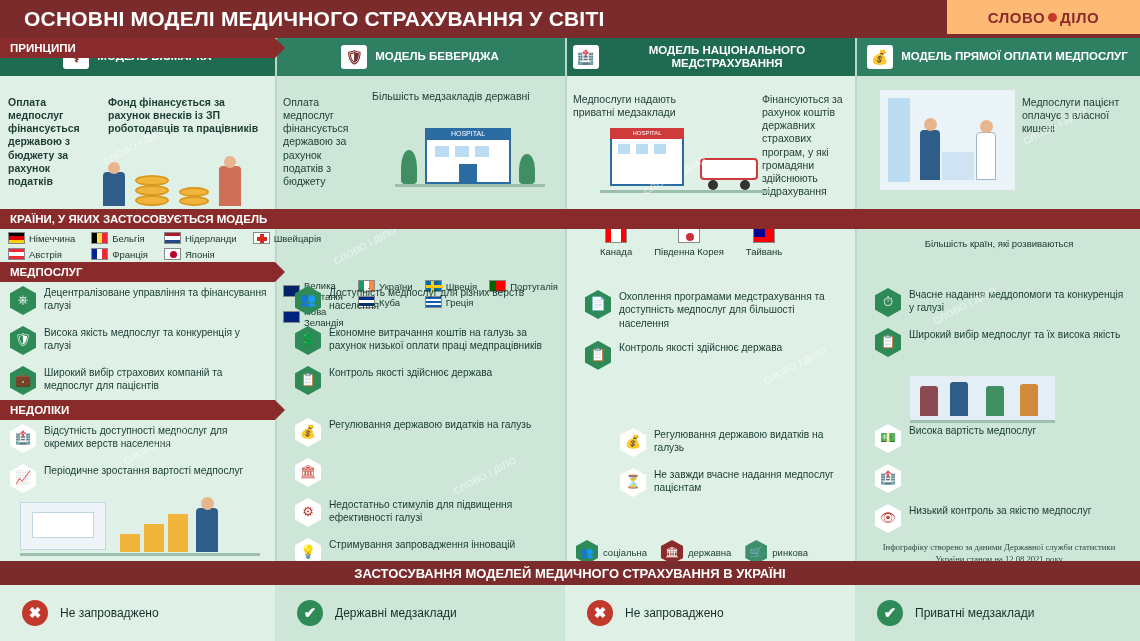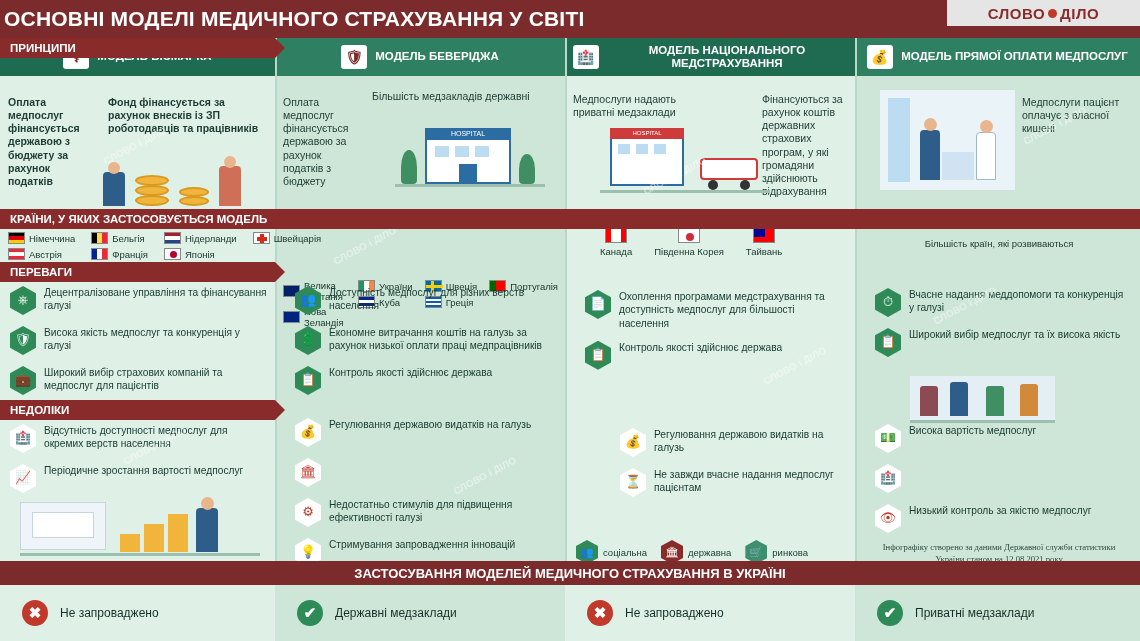--- a/index.html
+++ b/index.html
@@ -14,25 +14,25 @@
   .page { position:relative; width:1140px; height:641px; }
 
   
   .header {
     position:absolute; left:0; top:0; width:1140px; height:38px;
     background:#7b2b2b; color:#fff;
     display:flex; align-items:center;
   }
   .header .title {
     font-size:21px; font-weight:bold; letter-spacing:0.2px;
-    padding-left:4px; white-space:nowrap;
+    padding-left:24px; white-space:nowrap;
   }
   .logo {
-    position:absolute; right:0; top:0; height:26px; width:195px;
-    background:#e5e5e5; display:flex; align-items:center; justify-content:center;
+    position:absolute; right:0; top:0; height:34px; width:195px;
+    background:#fdba74; display:flex; align-items:center; justify-content:center;
     border-left:2px solid #7b2b2b;
   }
   .logo-txt { font-size:15px; font-weight:bold; color:#8a2b2b; letter-spacing:0.5px; }
   .logo-dot { display:inline-block; width:9px; height:9px; border-radius:50%; background:#c0392b; margin:0 3px; vertical-align:middle;}
 
   
   .cols { position:absolute; left:0; top:38px; width:1140px; height:523px; display:flex; }
   .col { position:relative; height:100%; }
   .c1 { width:275px; background:#dff0e6; }
   .c2 { width:290px; background:#cde6d8; }
@@ -172,21 +172,21 @@
       </div>
     </div>
   </div>
 
   <div class="divider" style="left:275px"></div>
   <div class="divider" style="left:565px"></div>
   <div class="divider" style="left:855px"></div>
 
   <div class="band red" id="band-principles">ПРИНЦИПИ</div>
   <div class="band red" id="band-countries">КРАЇНИ, У ЯКИХ ЗАСТОСОВУЄТЬСЯ МОДЕЛЬ</div>
-  <div class="band red" id="band-advantages">ПЕРЕВАГИ</div>
+  <div class="band red" id="band-advantages">МЕДПОСЛУГ</div>
   <div class="band red" id="band-drawbacks">НЕДОЛІКИ</div>
 
   <div class="princ b" style="left:108px; top:96px; width:160px;">Фонд фінансується за рахунок внесків із ЗП роботодавців та працівників</div>
   <div class="princ b" style="left:8px; top:96px; width:88px;">Оплата медпослуг фінансується державою з бюджету за рахунок податків</div>
 
   <div class="princ" style="left:283px; top:96px; width:80px;">Оплата медпослуг фінансується державою за рахунок податків з бюджету</div>
   <div class="princ" style="left:372px; top:90px; width:185px;">Більшість медзакладів державні</div>
 
   <div class="princ" style="left:573px; top:93px; width:110px;">Медпослуги надають приватні медзаклади</div>
   <div class="princ" style="left:762px; top:93px; width:95px;">Фінансуються за рахунок коштів державних страхових програм, у які громадяни здійснюють відрахування</div>

